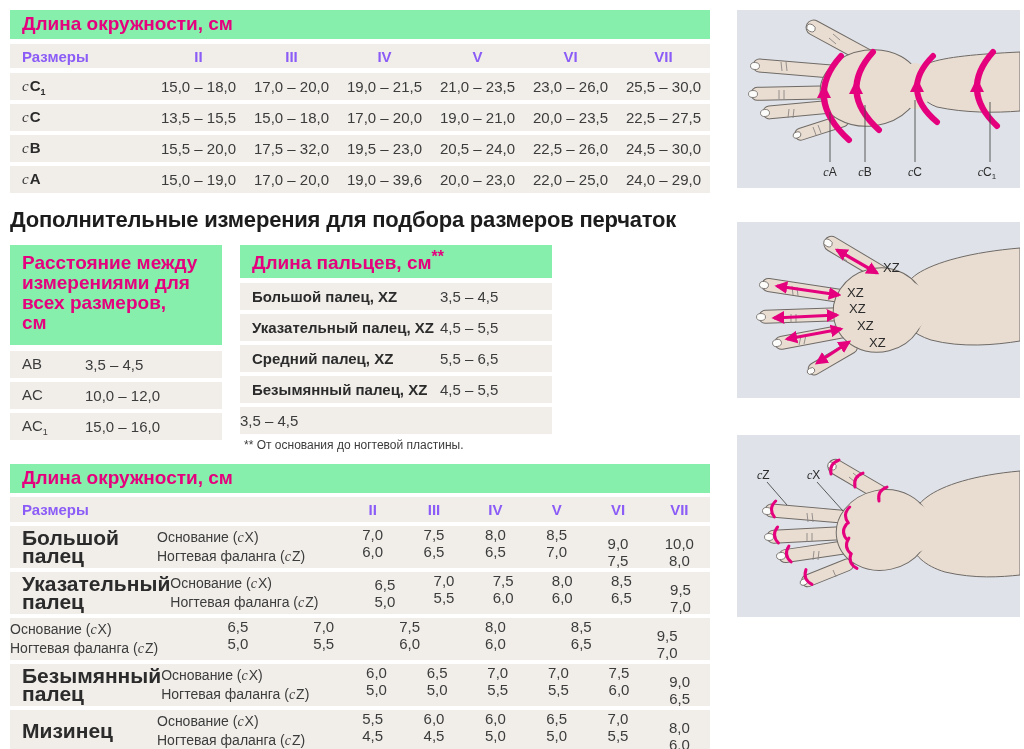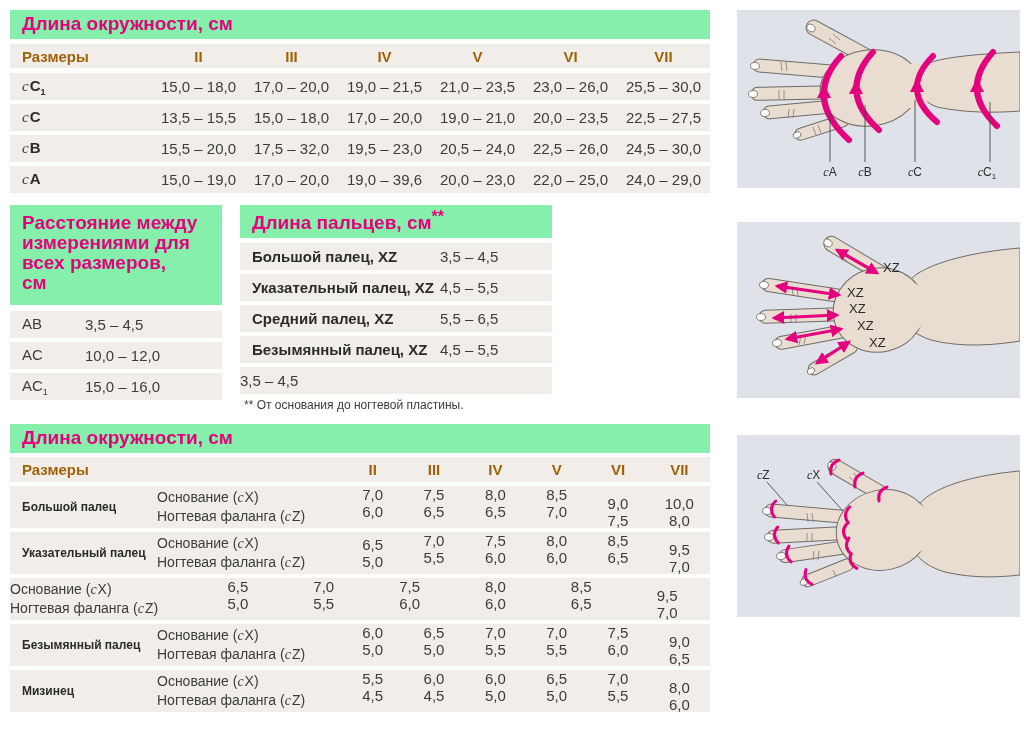--- a/index.html
+++ b/index.html
@@ -8,21 +8,21 @@
 
   .left-col { position:absolute; left:10px; top:10px; width:700px; }
 
   
   .bar { background:#86efac; color:#e5017d; font-weight:bold; font-size:19px;
          padding:3px 12px 4px; }
   .bar.multi { line-height:20px; padding:8px 12px 12px; }
 
   
   .hrow { background:#f1eeea; display:flex; align-items:center; height:24px;
-          margin-bottom:5px; font-weight:bold; color:#a16207; font-size:15px; }
+          margin-bottom:5px; font-weight:bold; color:#8b5cf6; font-size:15px; }
   .drow { background:#f1eeea; display:flex; align-items:center; height:27px;
           margin-bottom:4px; font-size:15px; color:#3c3c3c; }
 
   
   .t1 .bar { margin-bottom:5px; }
   .t1 .c   { flex:1; text-align:center; }
   .t1 .lbl { flex:0 0 130px; text-align:left; padding-left:12px; }
 
   .ci { font-style:italic; font-family:"Liberation Serif", serif; margin-right:1px; }
   .bl { font-weight:bold; color:#2b2b2b; }
@@ -47,21 +47,21 @@
 
   
   .bt { margin-top:12px; }
   .bt .bar { margin-bottom:4px; }
   .bt .hrow { height:25px; margin-bottom:4px; }
   .bt .hname { flex:0 0 320px; text-align:left; padding-left:12px; }
   .bt .hc { flex:1; text-align:center; }
   .bt .drow { height:42px; align-items:stretch; }
   .bt .name { flex:0 0 135px; padding-left:12px; font-weight:bold; color:#2b2b2b;
               display:flex; flex-direction:column; justify-content:center;
-              font-size:12px; line-height:18px; }
+              font-size:21px; line-height:18px; }
   .bt .meas { flex:0 0 185px; display:flex; flex-direction:column; justify-content:center;
               font-size:14px; color:#3c3c3c; line-height:18px; }
   .bt .vcol { flex:1; display:flex; flex-direction:column; align-items:center;
               justify-content:center; font-size:15px; line-height:17px;
               color:#3c3c3c; padding-bottom:9px; }
   .bt .vcol.dn  { padding-bottom:0; padding-top:9px; }
   .bt .vcol.ctr { padding-bottom:0; }
 
   
   .panel { position:absolute; left:737px; width:283px; }
@@ -130,20 +130,21 @@
         <div class="c lbl"><span class="ci">c</span><span class="bl">A</span><span class="sb"></span></div>
         <div class="c">15,0 – 19,0</div>
         <div class="c">17,0 – 20,0</div>
         <div class="c">19,0 – 39,6</div>
         <div class="c">20,0 – 23,0</div>
         <div class="c">22,0 – 25,0</div>
         <div class="c">24,0 – 29,0</div>
       </div>
     </div>
 
+    <div class="h1">Дополнительные измерения для подбора размеров перчаток</div>
 
     <div class="mid">
       <div class="dist">
         <div class="bar multi">
           <div>Расстояние между</div>
           <div>измерениями для</div>
           <div>всех размеров,</div>
           <div>см</div>
         </div>
         <div class="drow">

